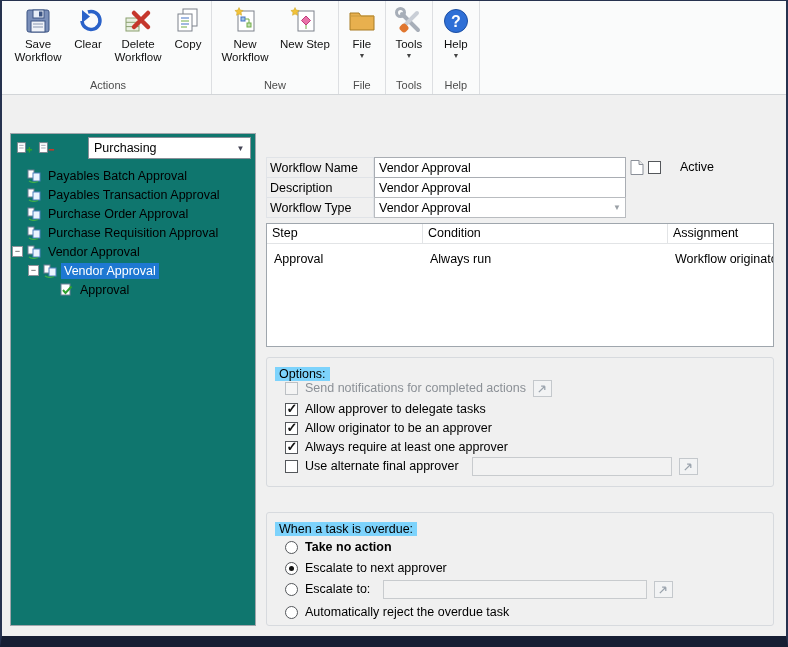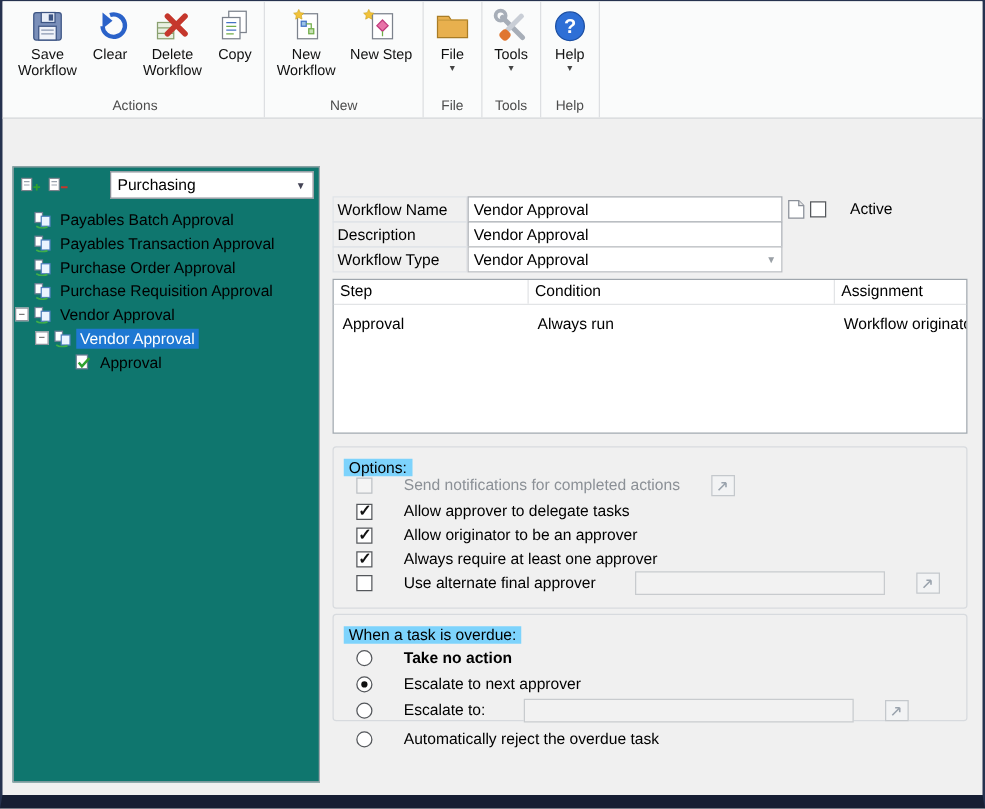--- a/index.html
+++ b/index.html
@@ -77,24 +77,24 @@
   .steps-header .hc { font-size:12.5px; padding:2px 0 0 5px; border-right:1px solid #e2e4e6; }
   .hc.c1,.dc.c1 { width:156px; flex:none; }
   .hc.c2,.dc.c2 { width:245px; flex:none; }
   .hc.c3,.dc.c3 { flex:1; border-right:none; }
   .steps-row { display:flex; padding-top:8px; }
   .steps-row .dc { font-size:12.5px; padding-left:7px; white-space:nowrap; overflow:hidden; }
 
   
   .fieldset { position:absolute; left:2px; width:508px; border:1px solid #d7dade; border-radius:3px; }
   .fs-options { top:224px; height:130px; }
-  .fs-overdue { top:358px; height:86px; }
+  .fs-overdue { top:379px; height:114px; }
   .legend { position:absolute; top:-9px; left:8px; background:#7dd3fc; padding:0 4px; font-size:12.5px;margin-top:18px; }
 
-  .opt-row { position:absolute; left:18px; right:8px; height:20px; display:flex; align-items:center; gap:25px; font-size:12.5px; }
+  .opt-row { position:absolute; left:18px; right:8px; height:20px; display:flex; align-items:center; gap:7px; font-size:12.5px; }
   .opt-row.dis .opt-label { color:#8b9096; }
   .inline-txt { position:static; height:19px; border:1px solid #a9adb3; background:#fff; font-size:12.5px; padding:0 4px; font-family:inherit; }
   .inline-txt.disabled { background:#f2f2f2; border-color:#c8cbce; }
   .lookup-btn { width:19px; height:17px; border:1px solid #9aa0a6; background:#f2f3f4;
                 display:flex; align-items:center; justify-content:center; flex:none; }
   .lookup-btn.disabled { border-color:#c4c8cc; }
   .lookup-btn svg { width:11px; height:11px; }
 </style>
 </head>
 <body>

